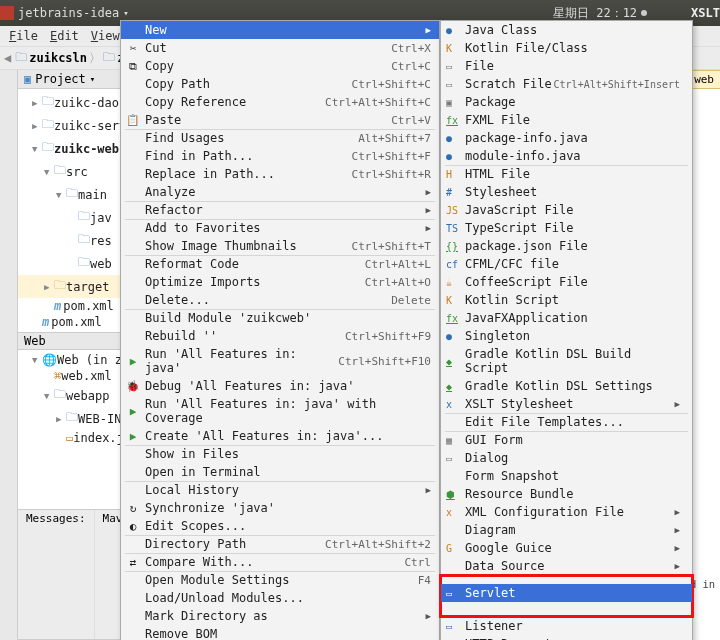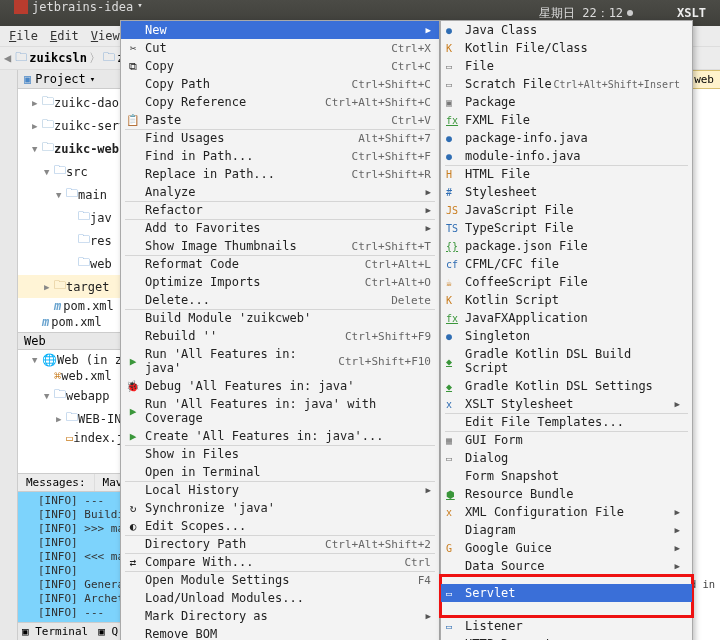--- a/index.html
+++ b/index.html
@@ -10,21 +10,22 @@
     width: 720px;
     height: 640px;
     overflow: hidden;
     position: relative;
   }
   .titlebar {
     height: 26px;
     background: linear-gradient(#4b4b46, #3f3f3a);
     color: #ddd;
     display: flex;
-    padding: 0 14px;
+    align-items: center;
+    padding: 0 0;
     font-size: 12px;
   }
   .titlebar .app-icon {
     width: 14px; height: 14px; background: #b83c2e; margin-right:4px;
   }
   .titlebar .dropdown-arrow { margin-left:4px; font-size:9px;}
   .titlebar-right { margin-left:auto; display:flex; align-items:center; gap:4px;}
   .titlebar-right .dot { width:6px;height:6px;border-radius:50%;background:#ccc;}
   .menubar {
     height: 20px;
@@ -105,21 +106,21 @@
     border-bottom:1px solid #ccc;
     padding:1px 6px;
     font-size:12px;
   }
   .messages {
     border-top:1px solid #ccc;
     background:#7dd3fc;
     font-size:12px;
     flex:1;
     display:flex;
-    flex-direction:column;
+    flex-direction:row;
   }
   .messages-tabs { display:flex; font-size:11px; border-bottom:1px solid #ccc; background:#ececec;}
   .messages-tabs span{ padding:2px 8px; border-right:1px solid #ddd;}
   .msglines {
     font-family: "DejaVu Sans Mono", monospace;
     font-size:11px;
     padding:2px 20px;
     color:#333;
     line-height:14px;
     white-space:nowrap;

